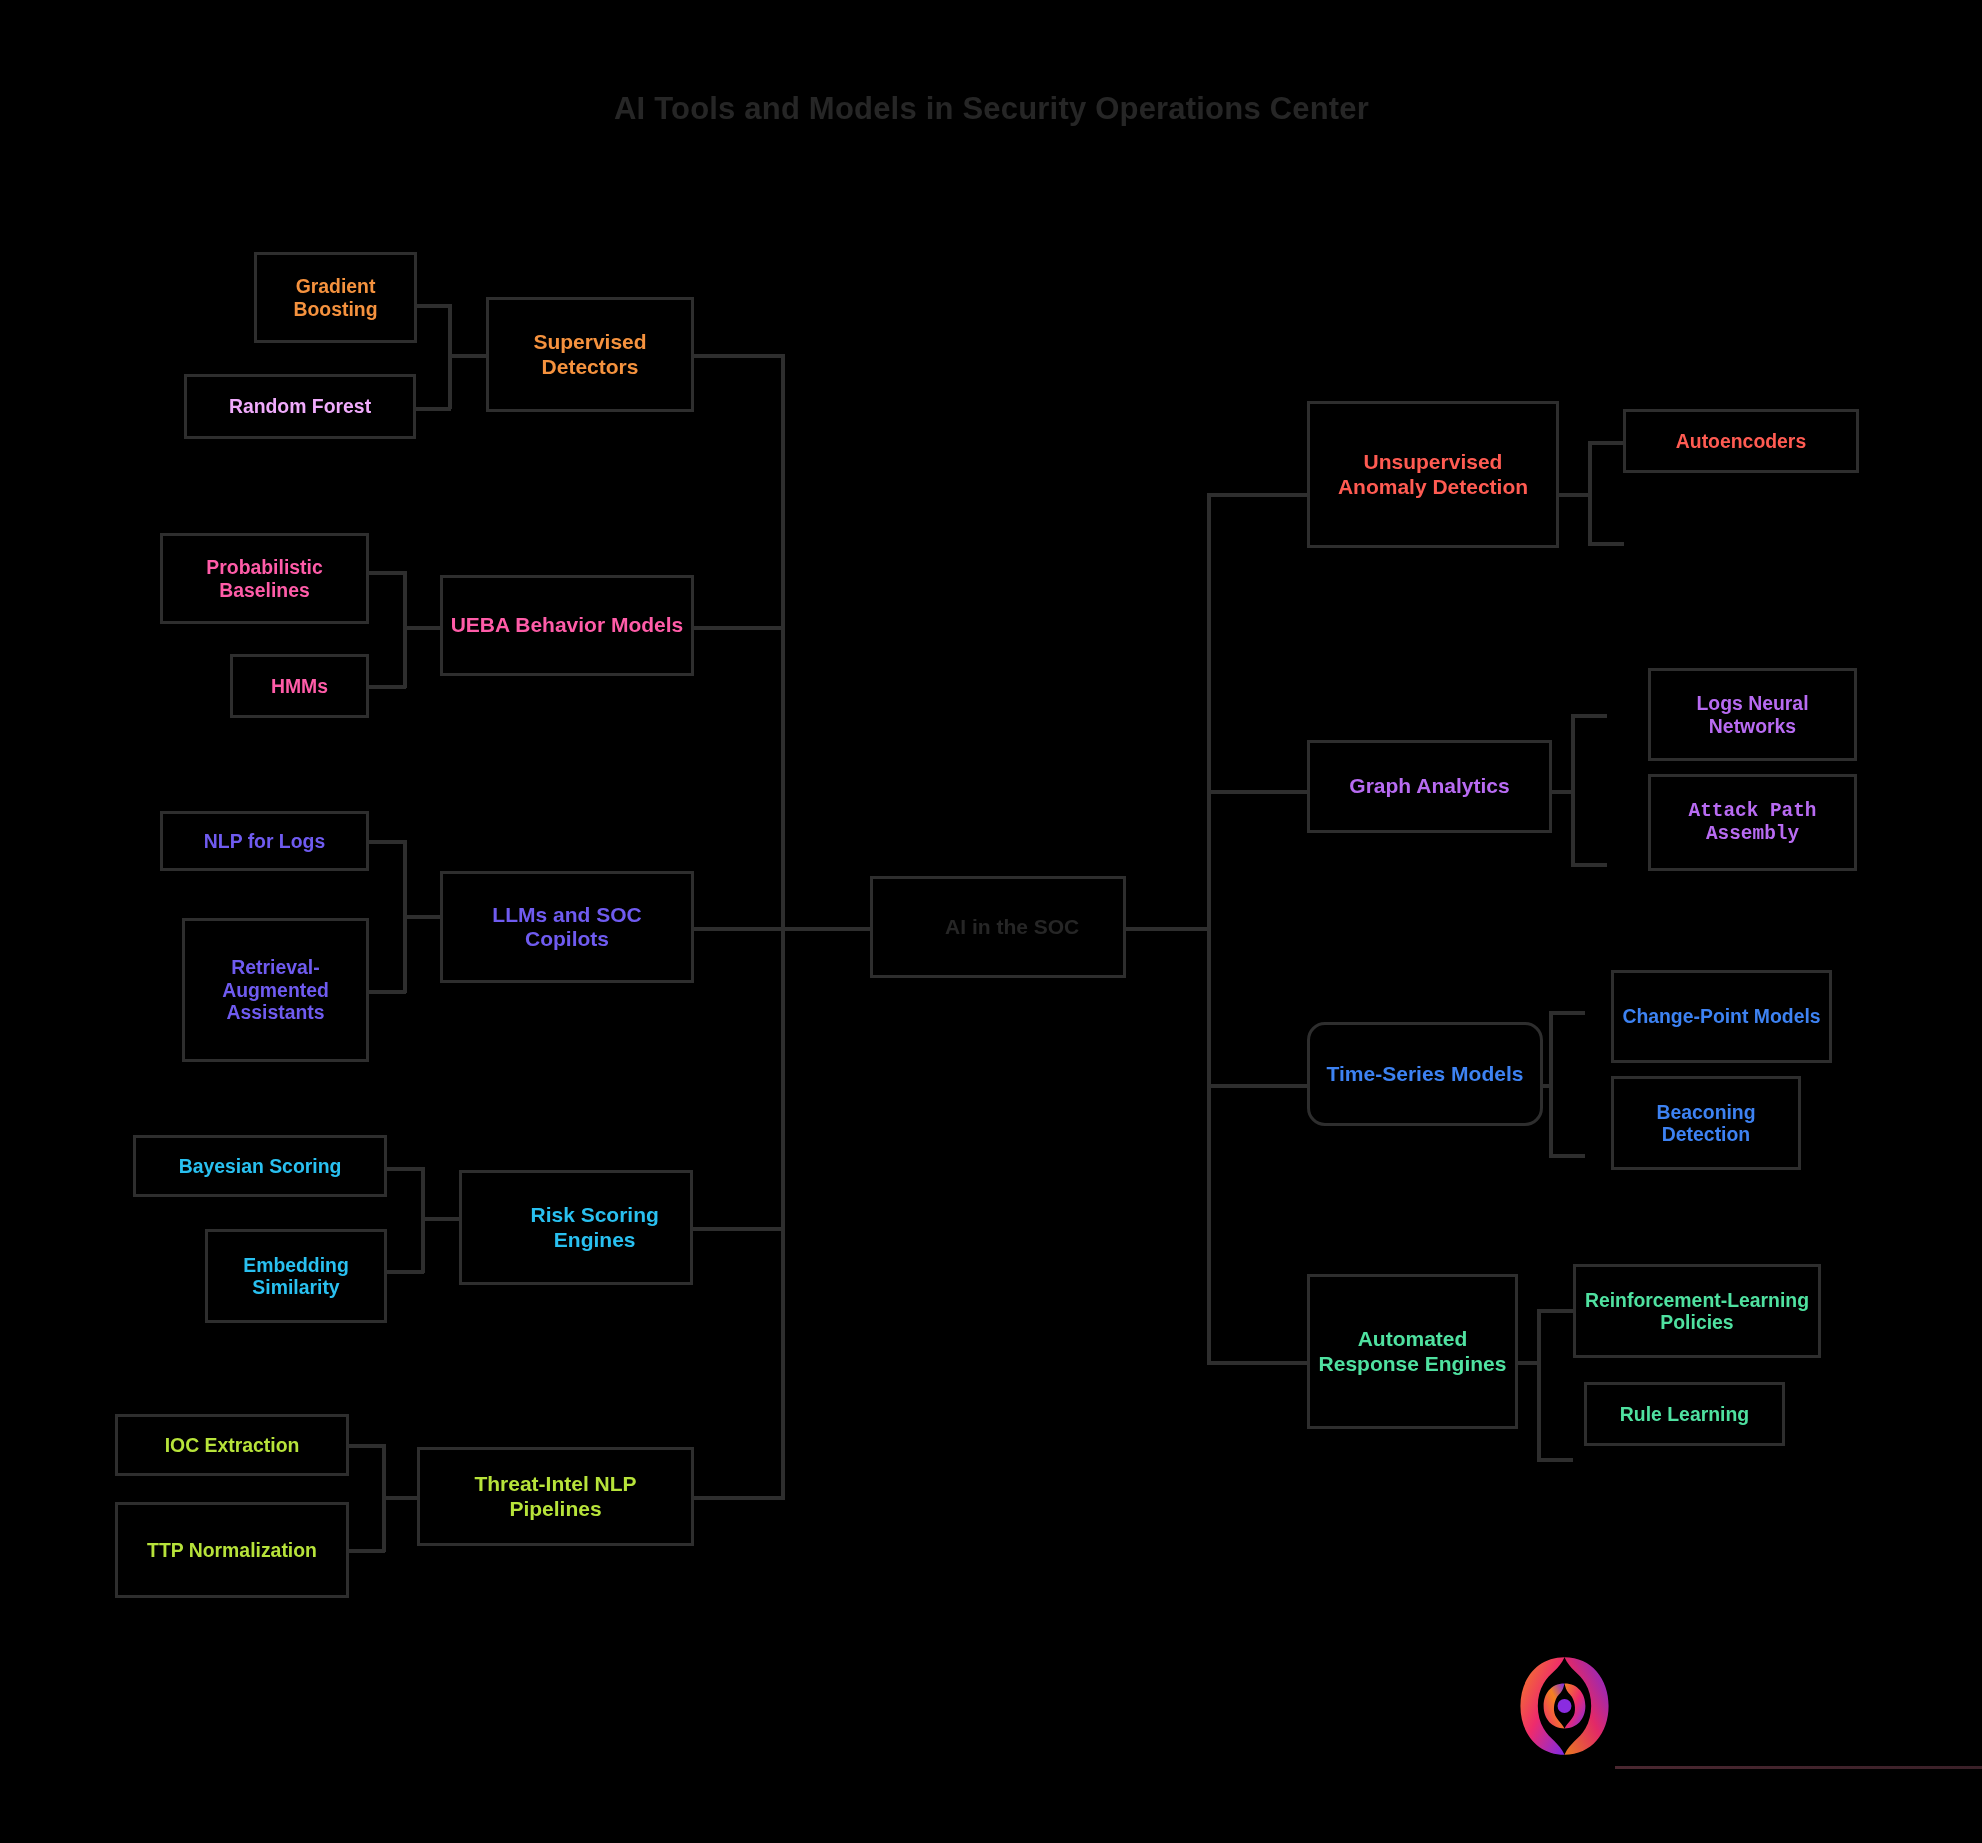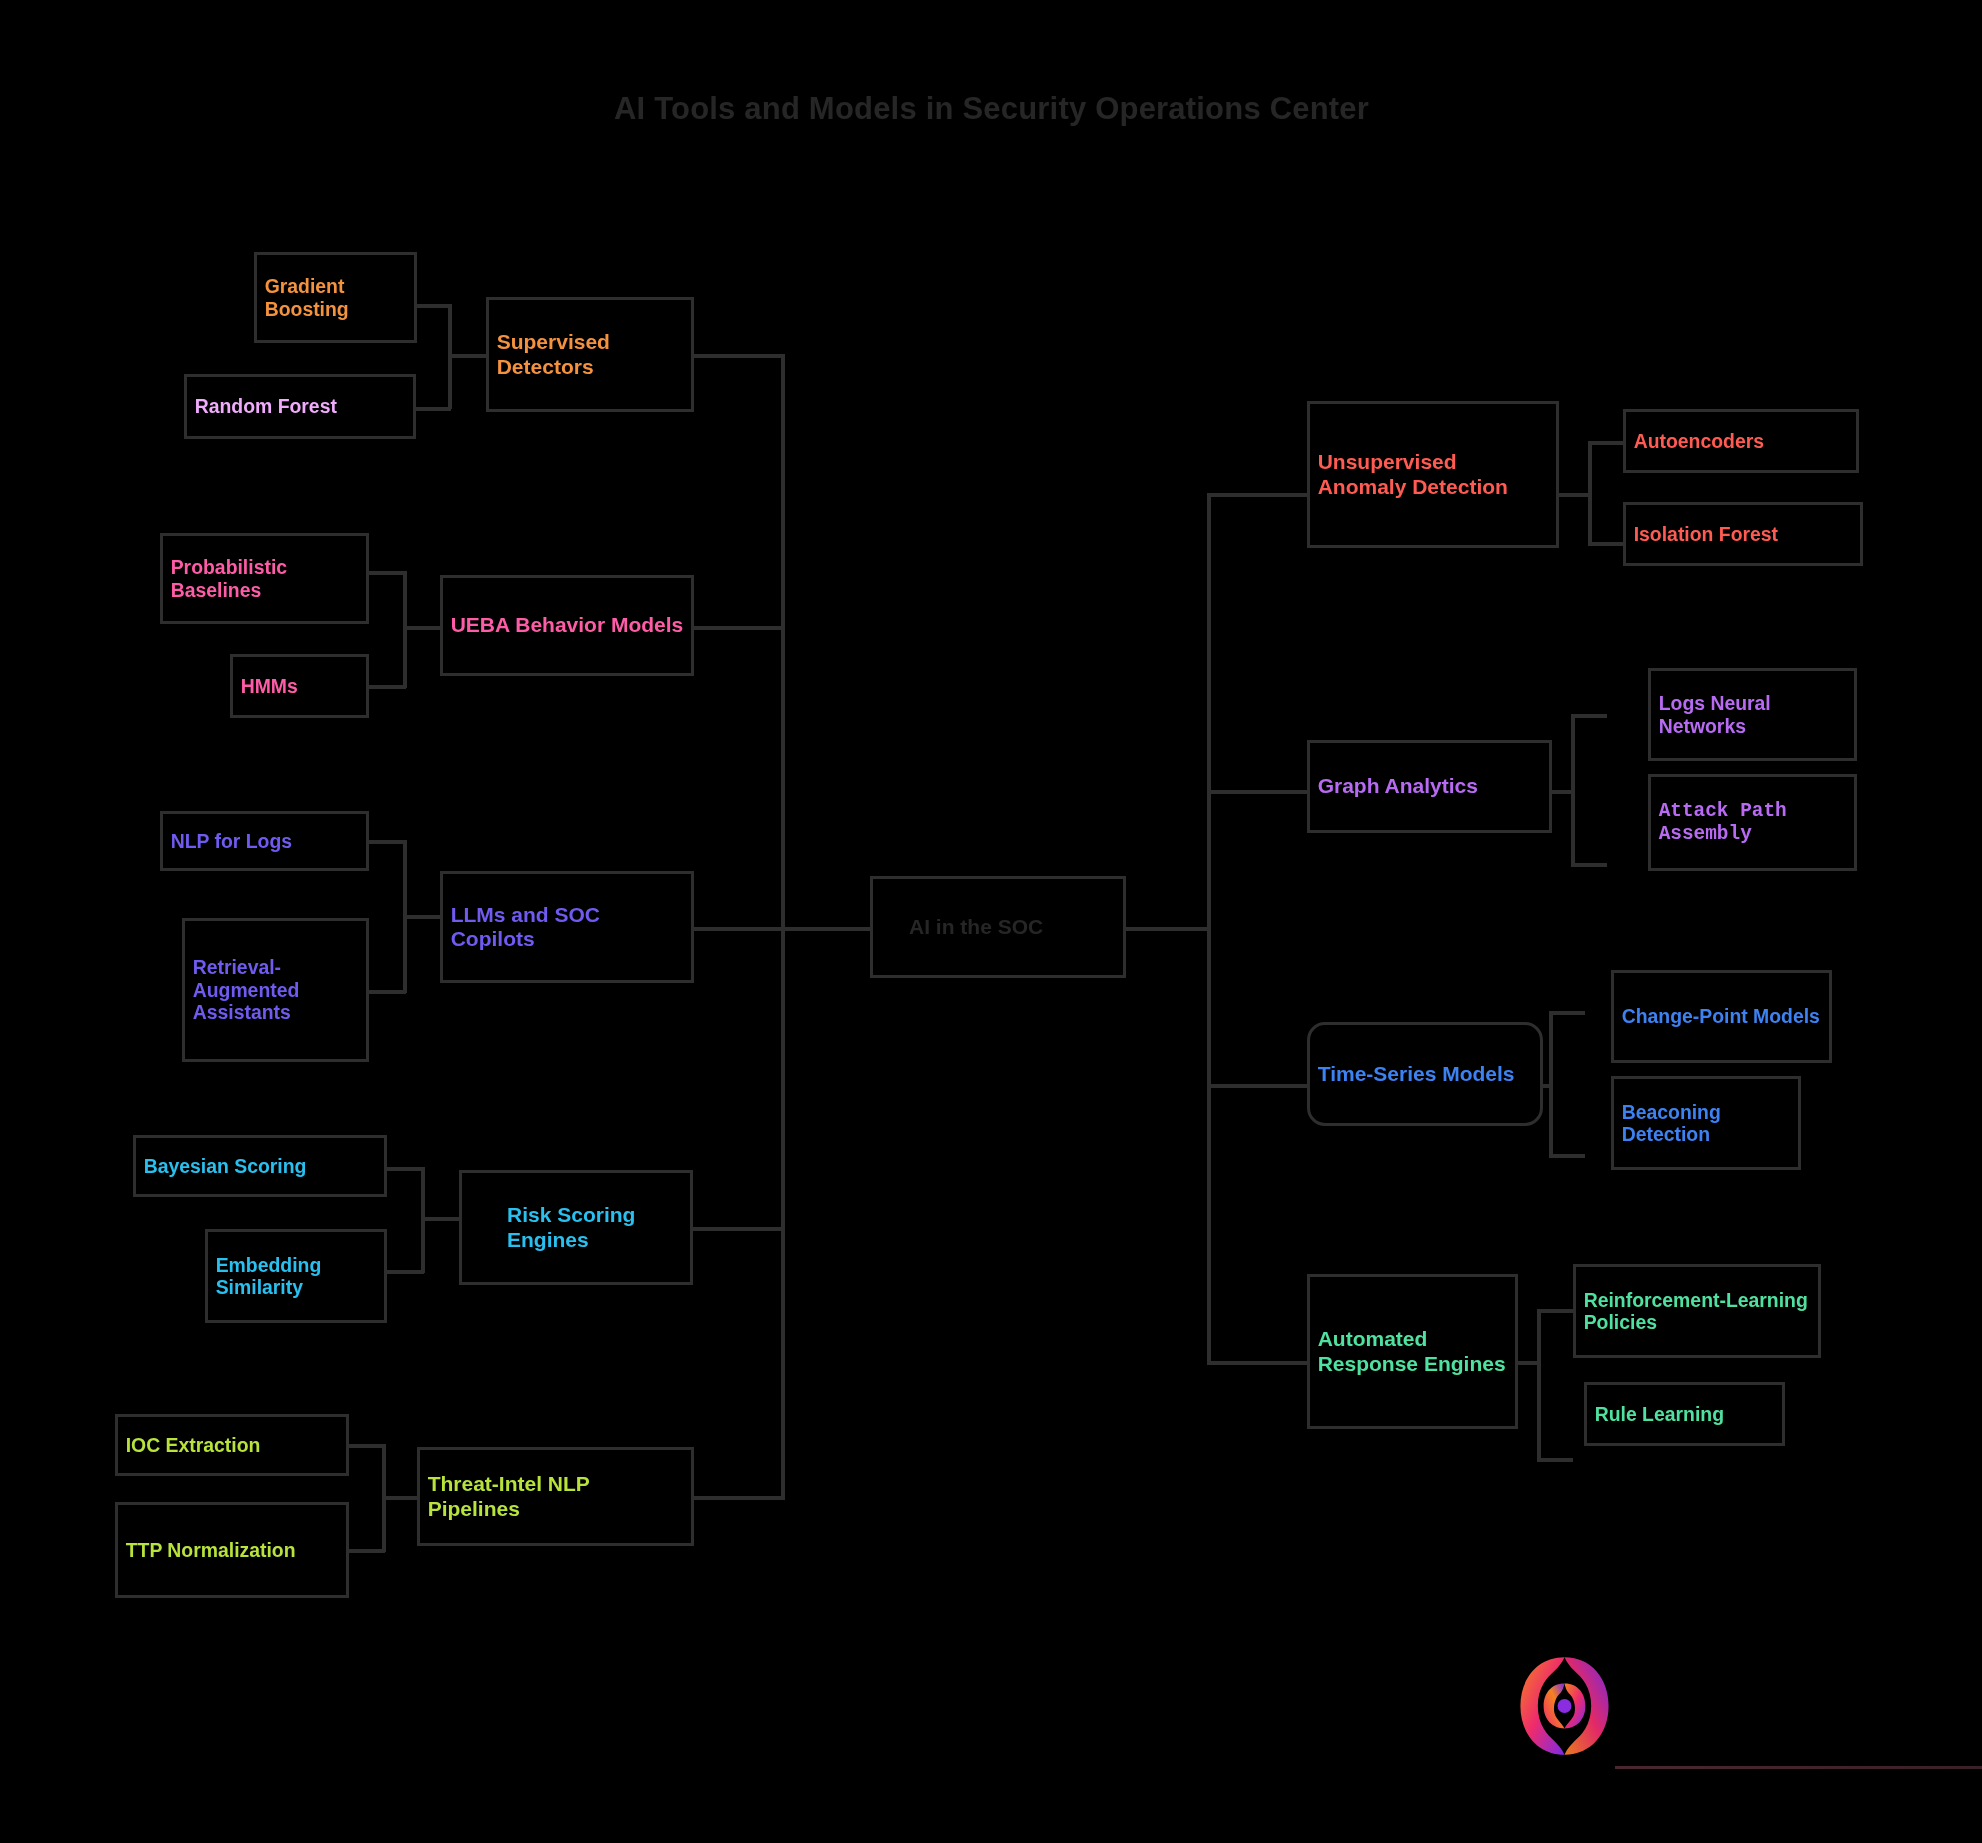--- a/index.html
+++ b/index.html
@@ -14,21 +14,21 @@
   
   .ln{position:absolute;background:#2e2e2e;}
   .lnh{height:3.9px;}
   .lnv{width:3.9px;}
 
   
   .node{
     position:absolute;box-sizing:border-box;
     border:3.9px solid #2e2e2e;background:#000;
     display:flex;align-items:center;justify-content:center;
-    text-align:left;font-weight:bold;line-height:1.16;
+    text-align:center;font-weight:bold;line-height:1.16;
     padding:4.6px 7.7px;
   }
   .node span{display:block;width:100%;}
 
   .lvl1{font-size:21px;}
   .lvl2{font-size:19.4px;}
   .center-node{font-size:21px;color:#262626;padding-left:36px;}
 
   
   .logo{position:absolute;left:1514px;top:1648px;width:101px;height:116px;}
@@ -169,23 +169,20 @@
   </div>
   <div class="node lvl1" style="left:1307px;top:1022px;width:236px;height:104px;color:#3d82f2;border-radius:18px;">
     <span>Time-Series Models</span>
   </div>
   <div class="node lvl1" style="left:1307px;top:1274px;width:211px;height:155px;color:#4fe1a0;">
     <span>Automated Response Engines</span>
   </div>
 
   <div class="node lvl2" style="left:1623px;top:409px;width:236px;height:64px;color:#ff5b52;">
     <span>Autoencoders</span>
-  </div>
-  <div class="node lvl2" style="left:1623px;top:502px;width:240px;height:64px;color:#ff5b52;">
-    <span>Isolation Forest</span>
   </div>
 
   <div class="node lvl2" style="left:1648px;top:668px;width:209px;height:93px;color:#b86bf2;">
     <span>Logs Neural Networks</span>
   </div>
   <div class="node lvl2" style="left:1648px;top:774px;width:209px;height:97px;color:#b86bf2;font-family:Liberation Mono, monospace;">
     <span>Attack Path Assembly</span>
   </div>
 
   <div class="node lvl2" style="left:1611px;top:970px;width:221px;height:93px;color:#3d82f2;">

